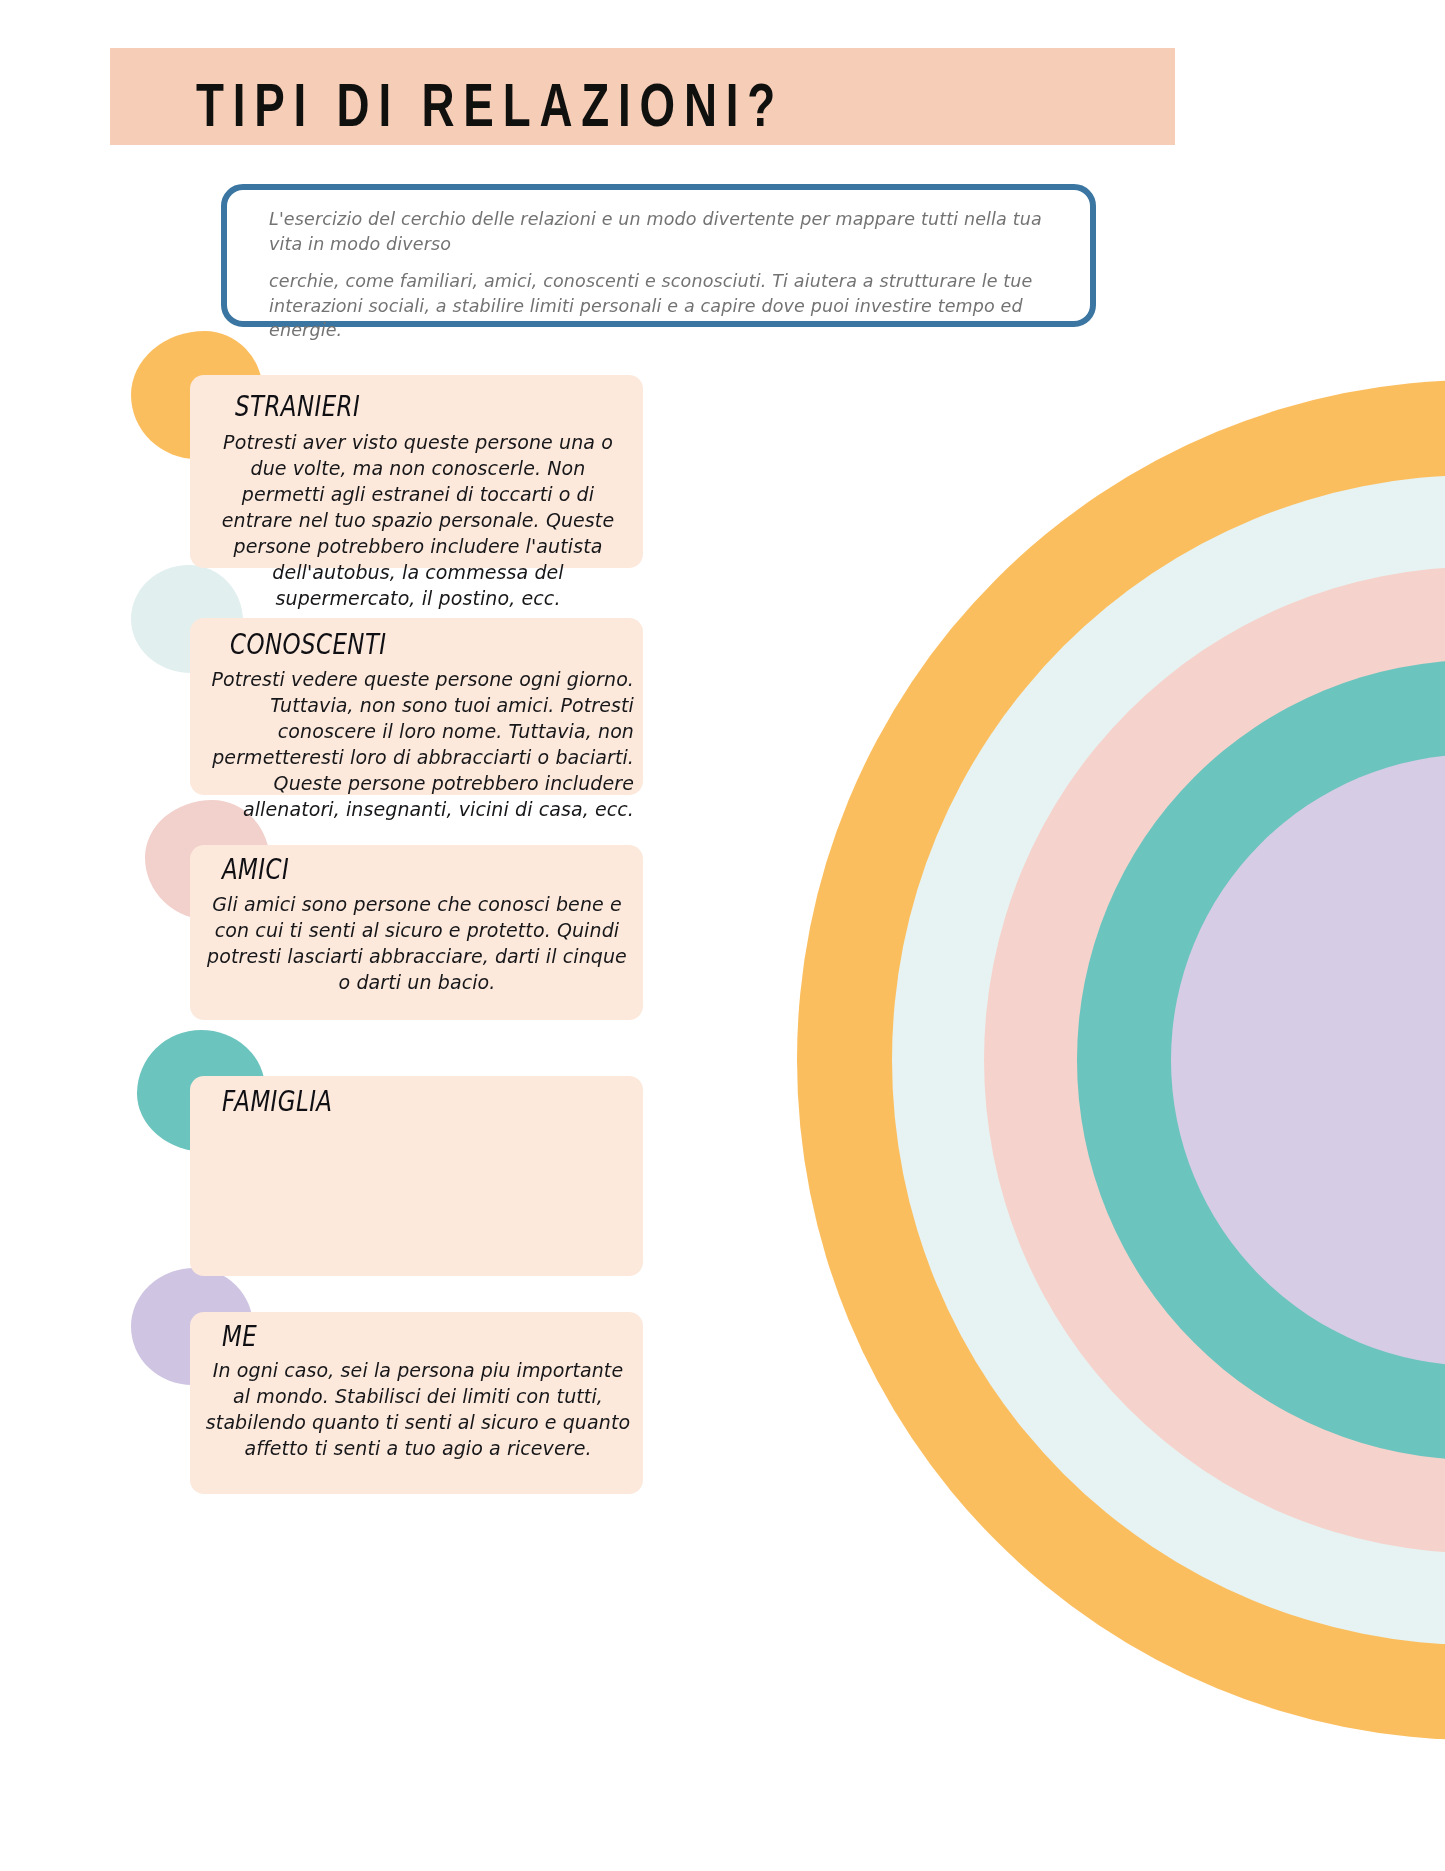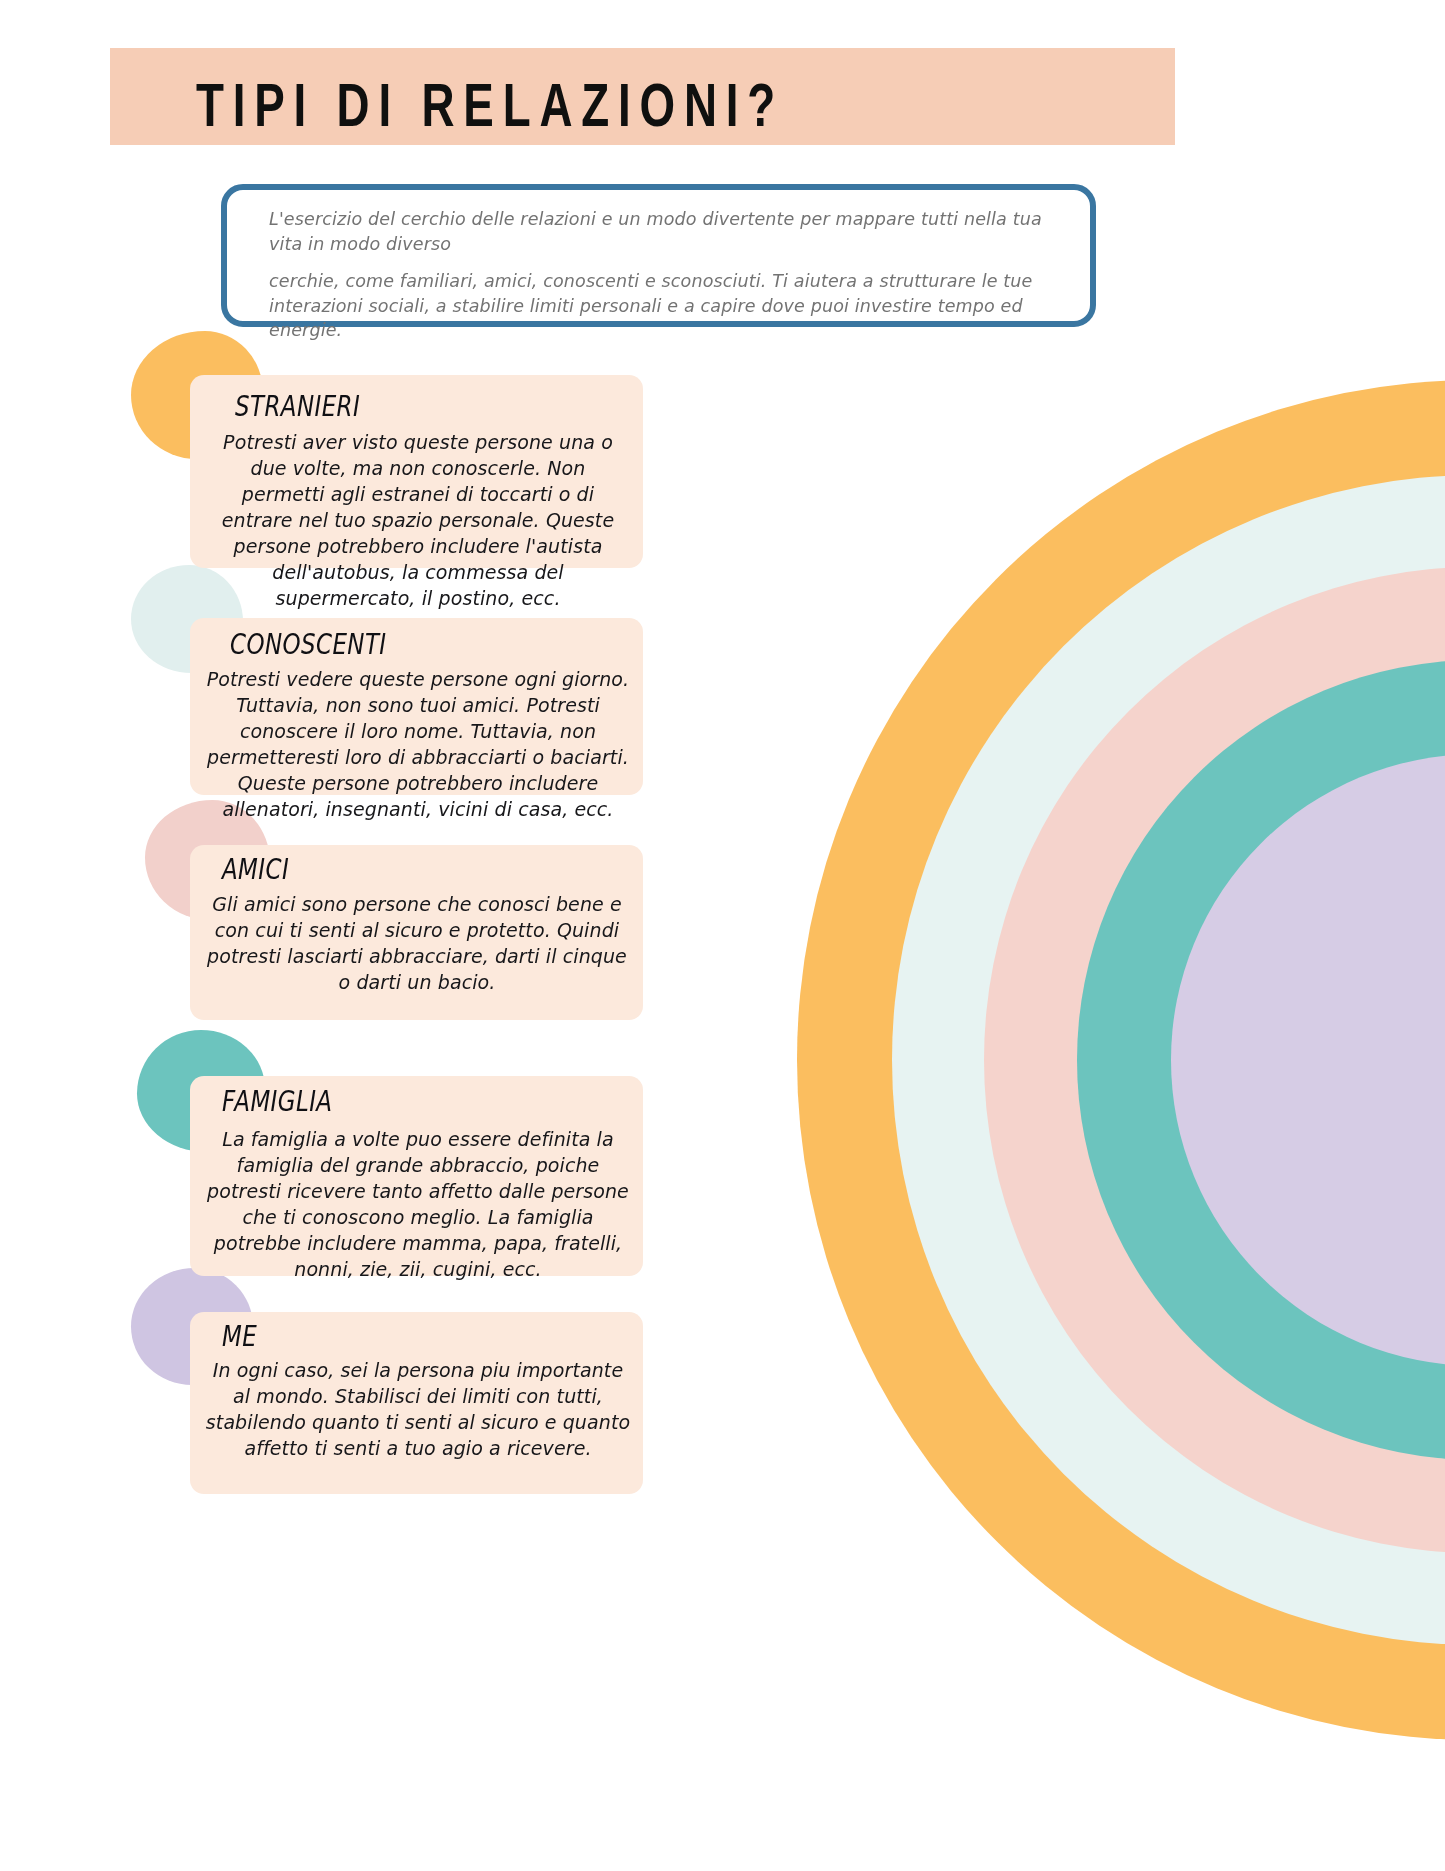--- a/index.html
+++ b/index.html
@@ -134,21 +134,21 @@
     text-align: center;
     letter-spacing: 0.1px;
   }
 
   .card-strangers  { left: 155px; top: 375px;  height: 193px; }
   .card-strangers  .card-title { position: absolute; left: 45px; top: 15px; }
   .card-strangers  .card-body  { position: absolute; left: 18px; top: 54px; width: 420px; }
 
   .card-acquaint   { left: 155px; top: 618px;  height: 177px; }
   .card-acquaint   .card-title { position: absolute; left: 40px; top: 10px; }
-  .card-acquaint   .card-body  { position: absolute; left: 12px; top: 48px; width: 432px; }
+  .card-acquaint   .card-body  { position: absolute; left: 12px; top: 48px; width: 432px; text-align: right; }
 
   .card-friends    { left: 155px; top: 845px;  height: 175px; }
   .card-friends    .card-title { position: absolute; left: 32px; top: 8px; }
   .card-friends    .card-body  { position: absolute; left: 10px; top: 46px; width: 434px; font-style: italic; }
 
   .card-family     { left: 155px; top: 1076px; height: 200px; }
   .card-family     .card-title { position: absolute; left: 32px; top: 9px; }
   .card-family     .card-body  { position: absolute; left: 14px; top: 50px; width: 428px; }
 
   .card-me         { left: 155px; top: 1312px; height: 182px; }
@@ -194,21 +194,20 @@
     <div class="card-body">Potresti vedere queste persone ogni giorno. Tuttavia, non sono tuoi amici. Potresti conoscere il loro nome. Tuttavia, non permetteresti loro di abbracciarti o baciarti. Queste persone potrebbero includere allenatori, insegnanti, vicini di casa, ecc.</div>
   </div>
 
   <div class="card card-friends">
     <div class="card-title">AMICI</div>
     <div class="card-body">Gli amici sono persone che conosci bene e con cui ti senti al sicuro e protetto. Quindi potresti lasciarti abbracciare, darti il cinque o darti un bacio.</div>
   </div>
 
   <div class="card card-family">
     <div class="card-title">FAMIGLIA</div>
-    <div class="card-body">La famiglia a volte puo essere definita la famiglia del grande abbraccio, poiche potresti ricevere tanto affetto dalle persone che ti conoscono meglio. La famiglia potrebbe includere mamma, papa, fratelli, nonni, zie, zii, cugini, ecc.</div>
   </div>
 
   <div class="card card-me">
     <div class="card-title">ME</div>
     <div class="card-body">In ogni caso, sei la persona piu importante al mondo. Stabilisci dei limiti con tutti, stabilendo quanto ti senti al sicuro e quanto affetto ti senti a tuo agio a ricevere.</div>
   </div>
 
 </div>
 
 </body></html>

